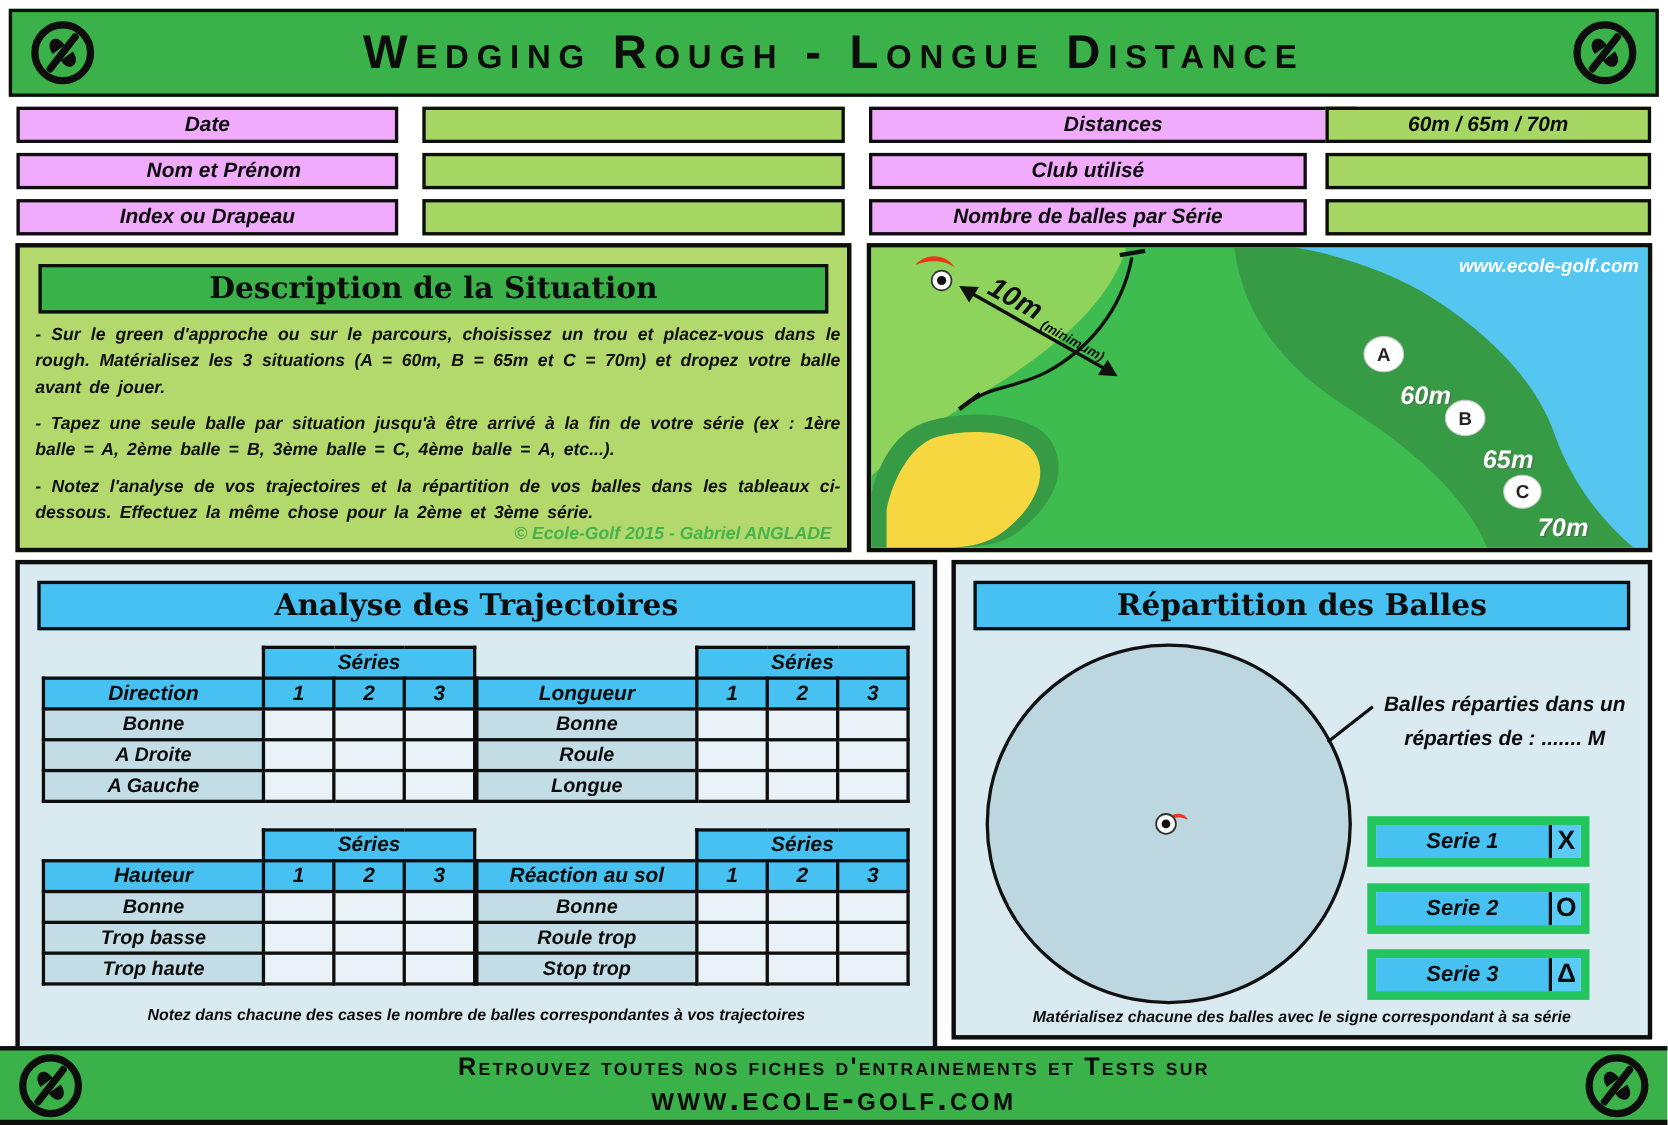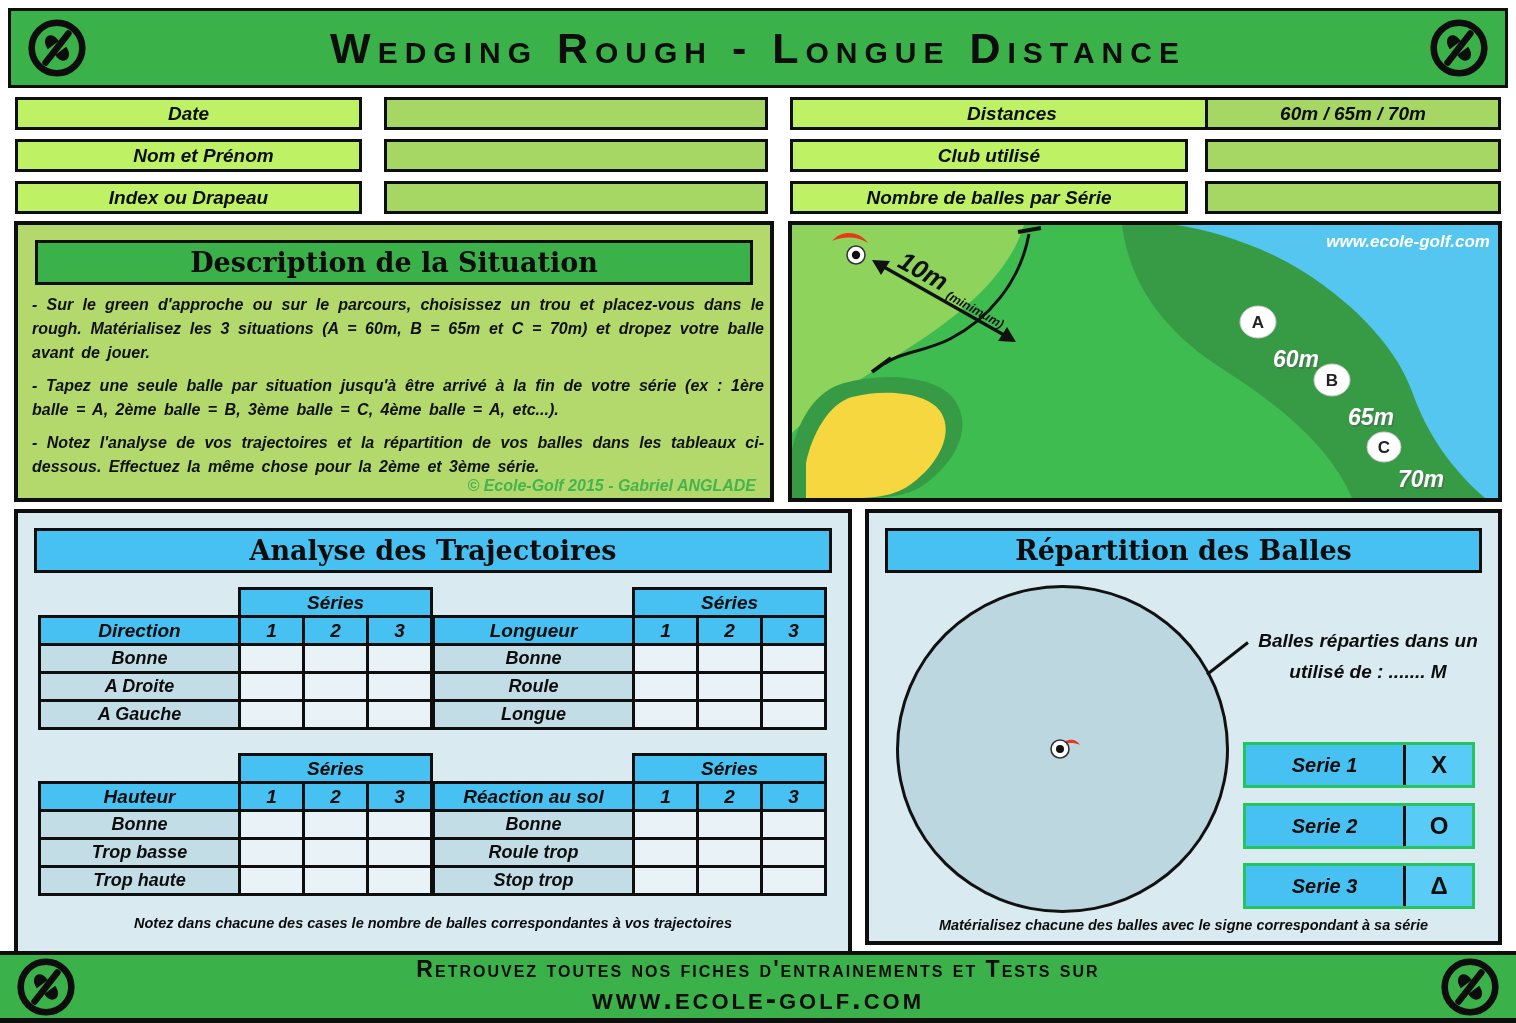--- a/index.html
+++ b/index.html
@@ -12,21 +12,21 @@
   .header-title { font-variant: small-caps; font-variant-caps: small-caps; font-weight: bold; font-size: 43px; letter-spacing: 7px; color: #0d0d0d; }
   .logo { position: absolute; top: 50%; transform: translateY(-50%); }
   .logo svg { display: block; }
 
   .footer-bar { left: 0; top: 951px; width: 1516px; height: 72px; border-left: none; border-right: none; border-top: 4px solid #0e0e0e; border-bottom: 5px solid #0e0e0e; flex-direction: column; }
   .footer-line1 { font-variant-caps: small-caps; font-weight: bold; font-size: 23px; letter-spacing: 2px; color: #0d0d0d; line-height: 1.1; }
   .footer-line2 { font-variant-caps: small-caps; font-weight: bold; font-size: 31px; letter-spacing: 3px; color: #0d0d0d; line-height: 1.1; }
 
   
   .fcell { position: absolute; height: 33px; border: 3px solid #0e0e0e; display: flex; align-items: center; justify-content: center; font-weight: bold; font-style: italic; font-size: 19px; color: #0d0d0d; }
-  .flabel { background: #bef264; }
+  .flabel { background: #f0abfc; }
   .finput { background: #a6d765; text-align: center; }
 
   
   .desc-box { position: absolute; left: 14px; top: 221px; width: 760px; height: 281px; background: #b3d86c; border: 4px solid #0e0e0e; }
   .desc-title { position: absolute; left: 17px; top: 15px; width: 718px; height: 45px; background: #3ab149; border: 3px solid #0e0e0e; display: flex; align-items: center; justify-content: center; font-family: "DejaVu Serif", serif; font-weight: bold; font-size: 27px; color: #0d0d0d; }
   .desc-text { position: absolute; left: 10px; top: 68px; width: 740px; }
   .desc-text p { font-weight: bold; font-style: italic; font-size: 16px; line-height: 24px; color: #111; text-align: justify; word-spacing: 3px; margin-bottom: 9px; padding: 0 4px; }
   .desc-copy { position: absolute; right: 14px; bottom: 3px; font-weight: bold; font-style: italic; font-size: 16px; color: #45b44e; }
 
   
@@ -47,21 +47,21 @@
   table.mini td.blank { border: none; background: transparent; }
   table.mini td.series-hd, table.mini td.hd { background: #47c1f1; }
   table.mini td.rowlabel { background: #c3dde6; font-size: 18px; }
   table.mini td.cell { background: #e9f2f6; }
   .note { position: absolute; width: 100%; text-align: center; font-weight: bold; font-style: italic; font-size: 14.5px; color: #0d0d0d; }
 
   
   .big-circle { position: absolute; left: 27px; top: 72px; width: 333px; height: 328px; border-radius: 50%; background: #bdd7e1; border: 3px solid #111; }
   .pointer { position: absolute; left: 338px; top: 160px; width: 52px; height: 3px; background: #111; transform: rotate(-38deg); transform-origin: left center; }
   .diam-text { position: absolute; left: 370px; top: 112px; width: 258px; text-align: center; font-weight: bold; font-style: italic; font-size: 19px; line-height: 31px; color: #0d0d0d; }
-  .serie-row { position: absolute; left: 374px; width: 232px; height: 46px; display: grid; grid-template-columns: 160px 1fr; border: 3px solid #22c55e; }
+  .serie-row { position: absolute; left: 374px; width: 202px; height: 46px; display: grid; grid-template-columns: 160px 1fr; border: 8px solid #22c55e; }
   .serie-label { background: #47c1f1; border-right: 3px solid #0e0e0e; display: flex; align-items: center; justify-content: center; font-weight: bold; font-style: italic; font-size: 20px; color: #0d0d0d; }
   .serie-symbol { background: #58cbf7; display: flex; align-items: center; justify-content: center; font-weight: bold; font-size: 24px; color: #0d0d0d; }
   .ball-marker { position: absolute; left: 178px; top: 222px; }
 </style>
 </head>
 <body>
 
 <div class="page">
 
   <div class="bar header-bar">
@@ -337,21 +337,21 @@
     <span class="ball-marker">
       <svg width="34" height="26" viewBox="0 0 34 26">
         <path d="M14,10 C20,2 30,4 33,10 C26,7 19,8 14,10 Z" fill="#e8391d"></path>
         <circle cx="13" cy="14" r="9" fill="#ffffff" stroke="#333" stroke-width="1.6"></circle>
         <circle cx="13" cy="14" r="4" fill="#111"></circle>
       </svg>
     </span>
     <div class="pointer"></div>
     <div class="diam-text">
       <div>Balles réparties dans un</div>
-      <div>utilisé de : ....... M</div>
+      <div>réparties de : ....... M</div>
     </div>
 
     <div class="serie-row" style="top:229px;">
       <div class="serie-label">Serie 1</div>
       <div class="serie-symbol">X</div>
     </div>
     <div class="serie-row" style="top:290px;">
       <div class="serie-label">Serie 2</div>
       <div class="serie-symbol">O</div>
     </div>

